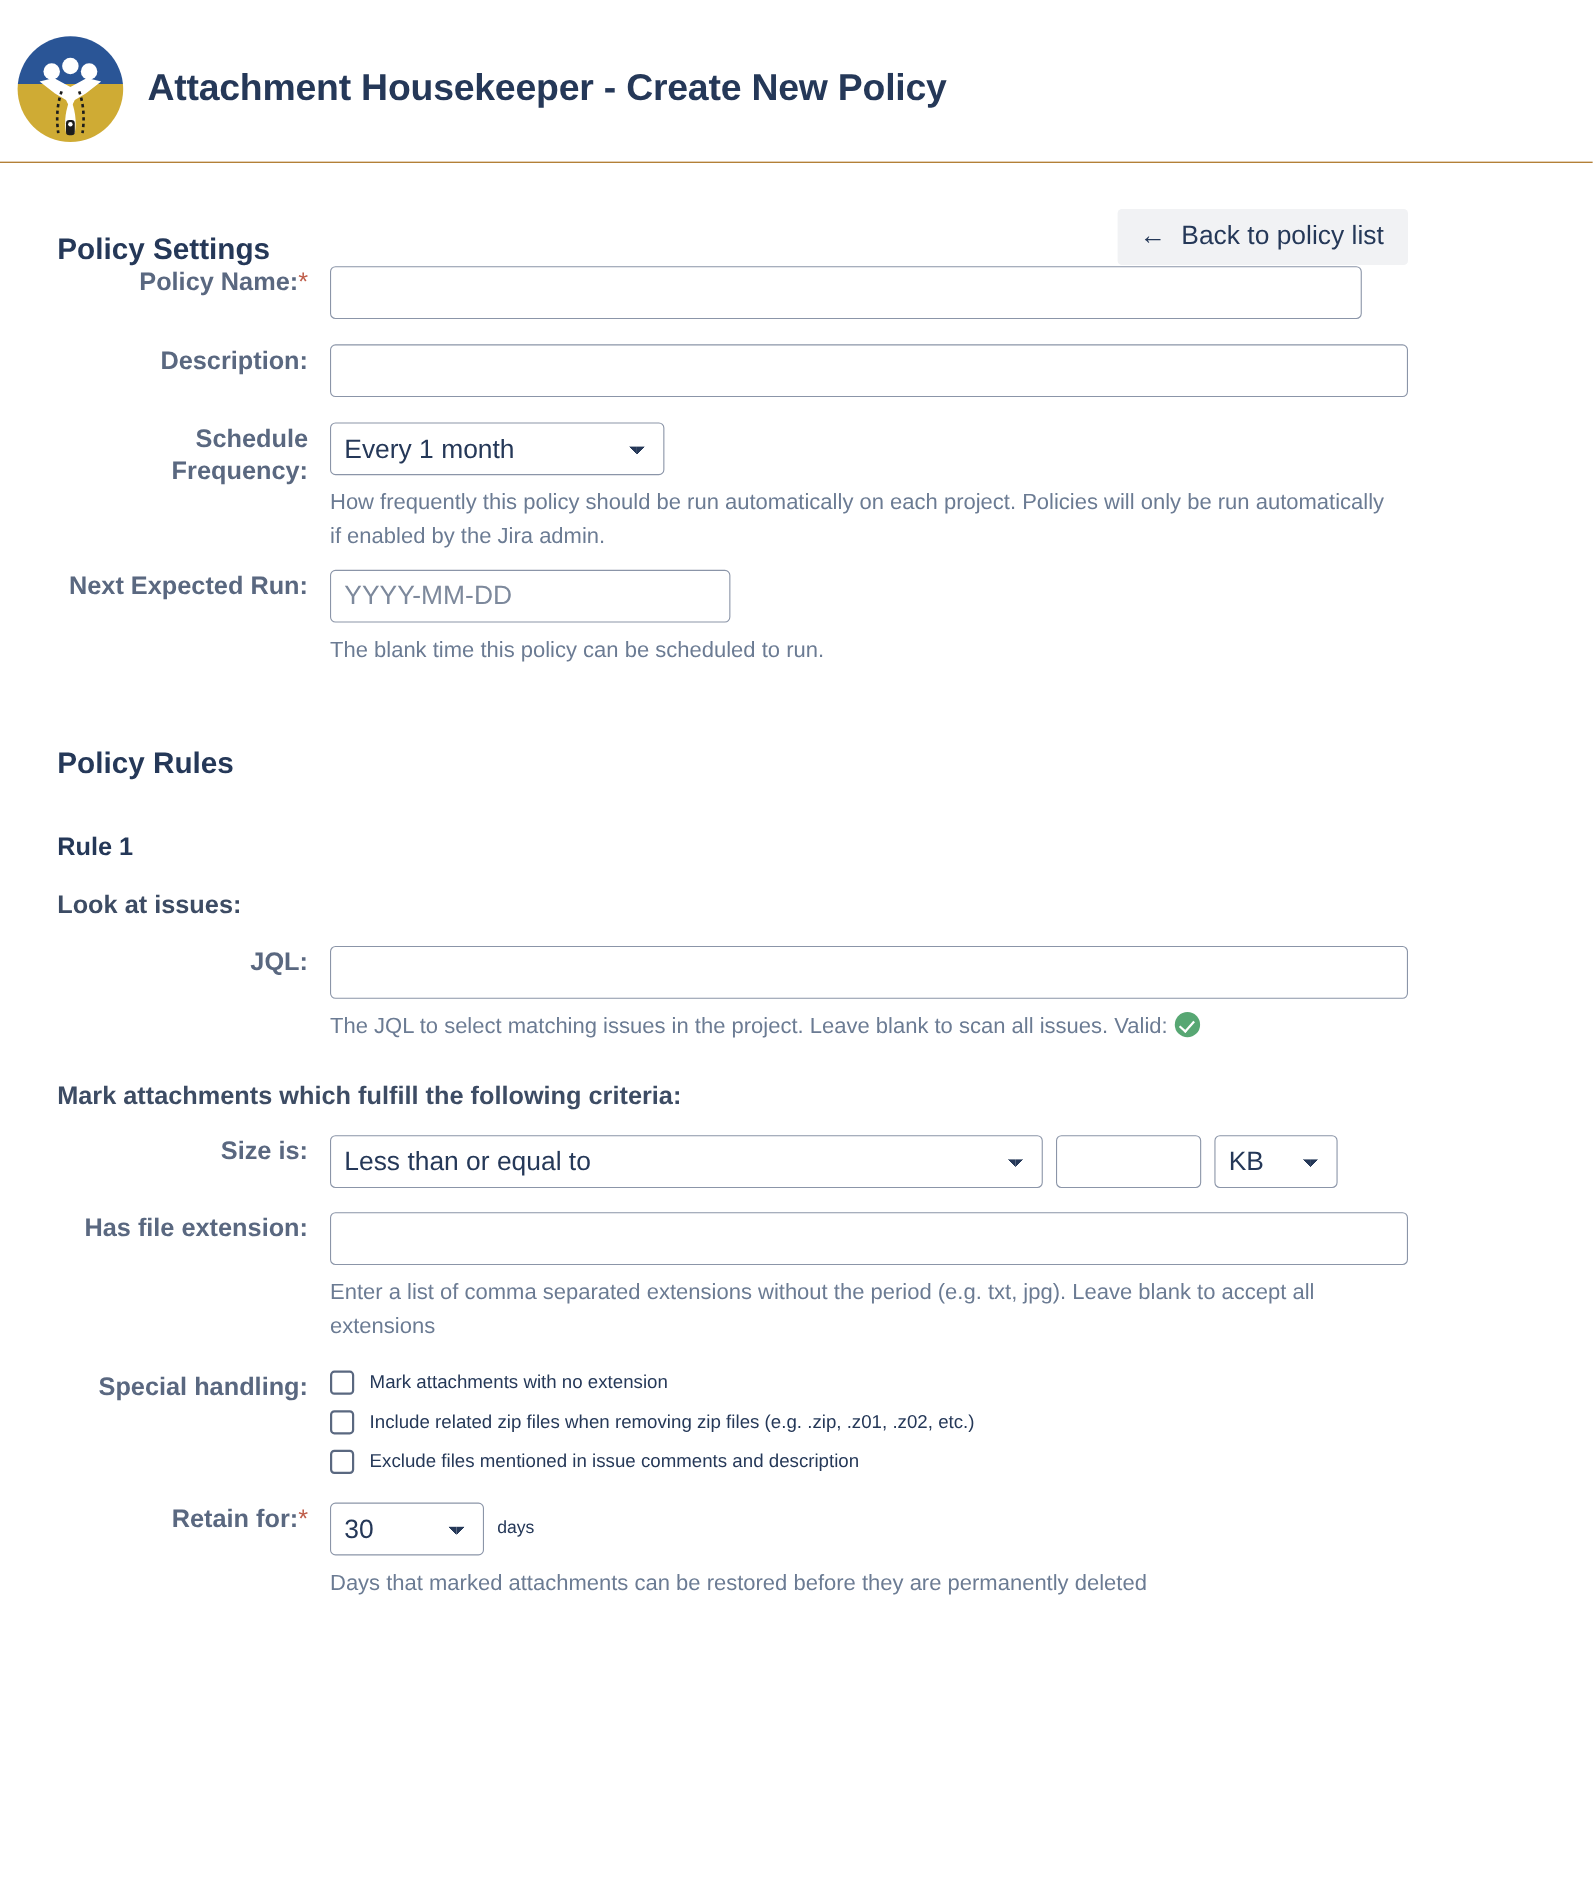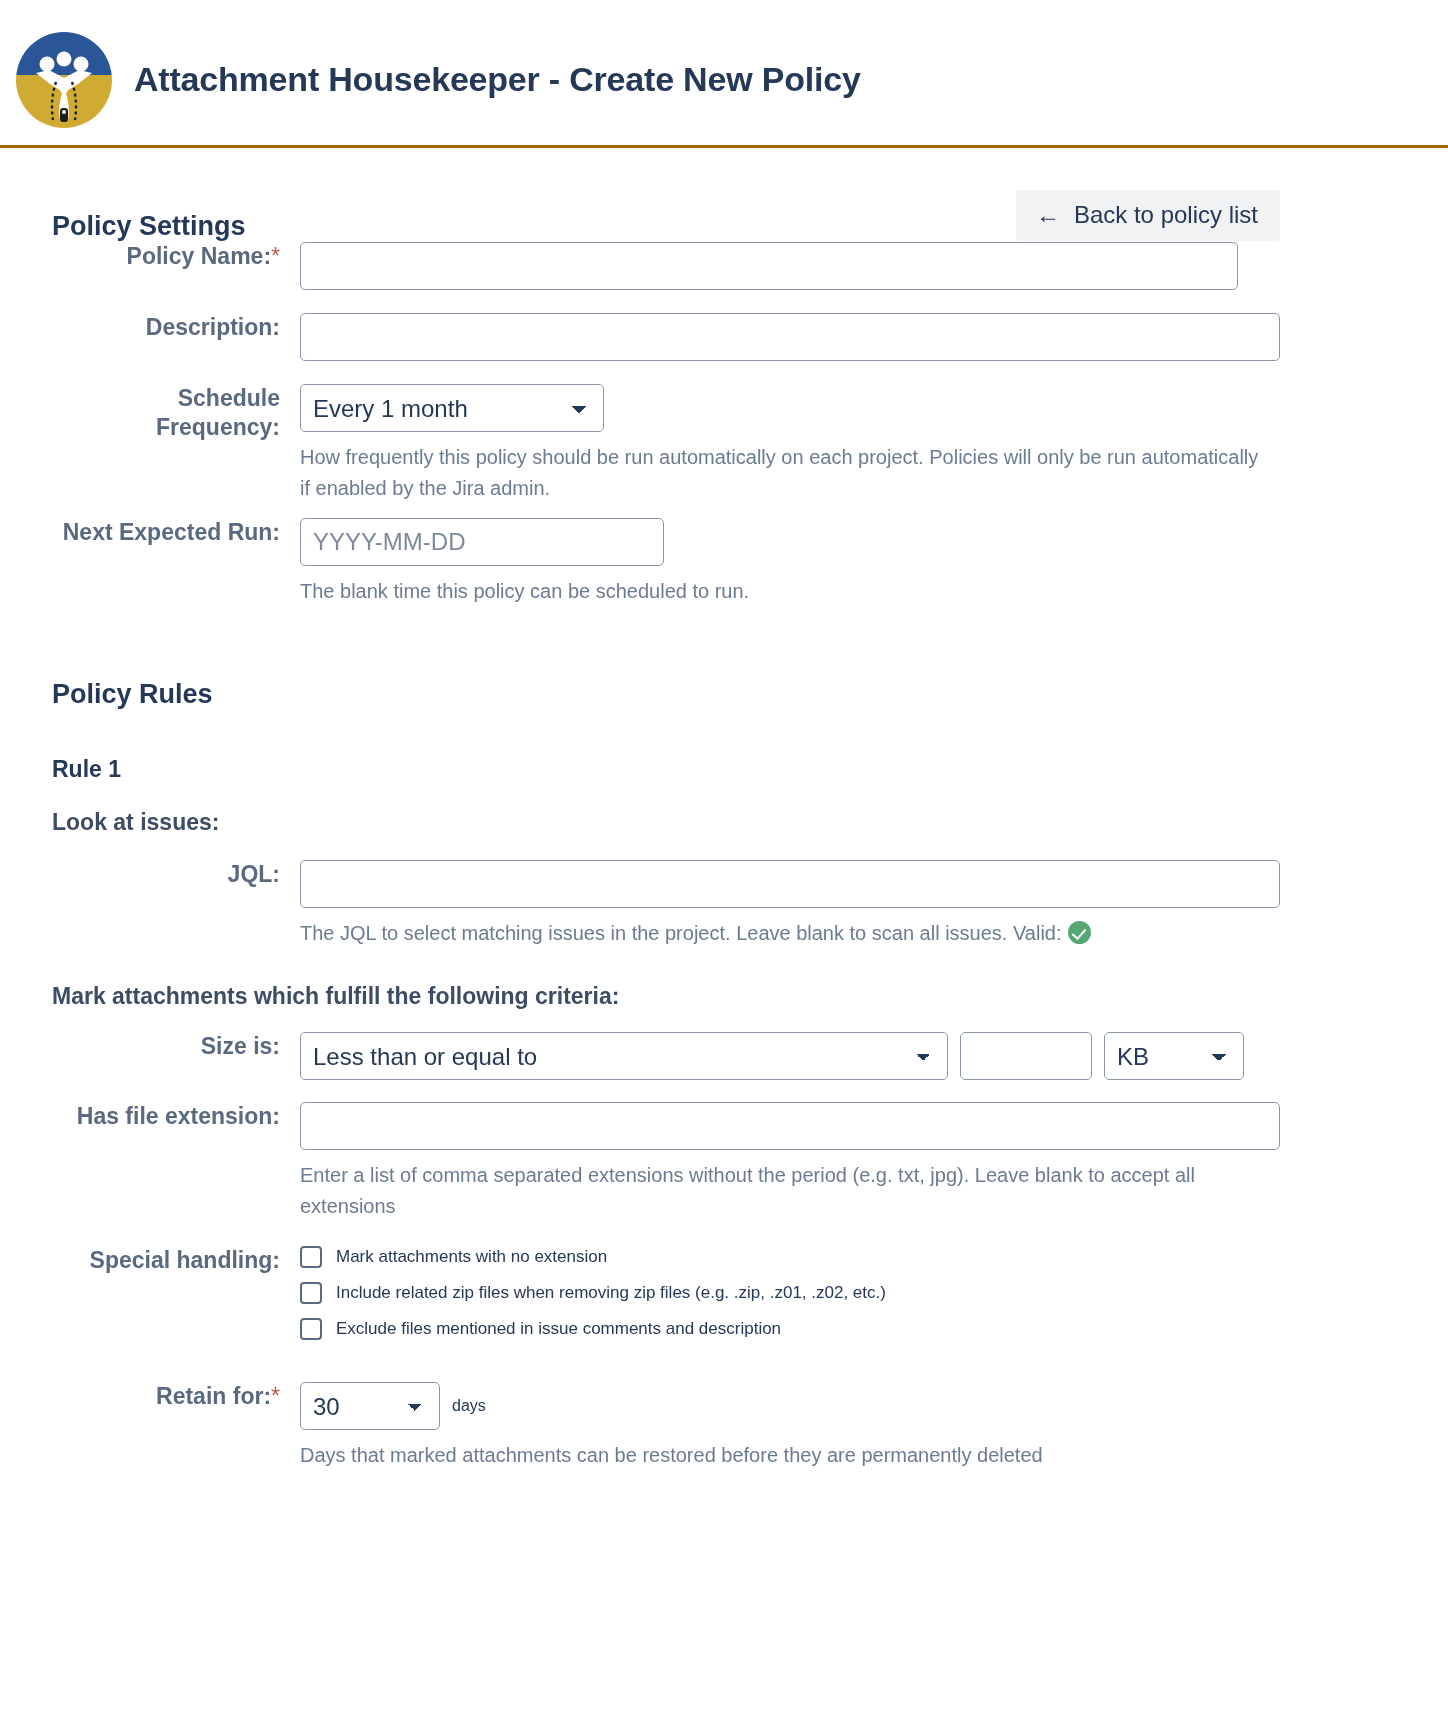--- a/index.html
+++ b/index.html
@@ -15,21 +15,21 @@
     color: #253858;
   }
 
   
   .app-header {
     display: flex;
     align-items: center;
     gap: 22px;
     padding: 14px 0 0 16px;
     height: 148px;
-    border-bottom: 3px solid #a16207;
+    border-bottom: 1px solid #a16207;
   }
   .logo {
     width: 96px;
     height: 96px;
     border-radius: 50%;
     position: relative;
     overflow: hidden;
     flex: 0 0 auto;
     background: linear-gradient(to bottom, #2a5596 0%, #2a5596 45%, #cfab34 45%, #cfab34 100%);
   }
@@ -167,31 +167,31 @@
     padding-left: 52px;
   }
 
   .size-row-fields {
     display: flex;
     gap: 12px;
     align-items: center;
   }
   #size-operator-select { width: 648px; }
   #size-value-input { width: 132px; }
-  #size-unit-select { width: 140px; }
+  #size-unit-select { width: 112px; }
 
   .check-line {
     display: flex;
     align-items: center;
     gap: 14px;
     font-size: 17px;
     color: #253858;
     margin-bottom: 14px;
   }
-  .check-line:last-child { margin-bottom: 16px; }
+  .check-line:last-child { margin-bottom: 0; }
   .cbox {
     width: 22px; height: 22px;
     flex: 0 0 22px;
     border: 2px solid #5a6880;
     border-radius: 4px;
     background: #ffffff;
     cursor: pointer;
   }
 
   .retain-fields { display: flex; align-items: center; gap: 12px; }

